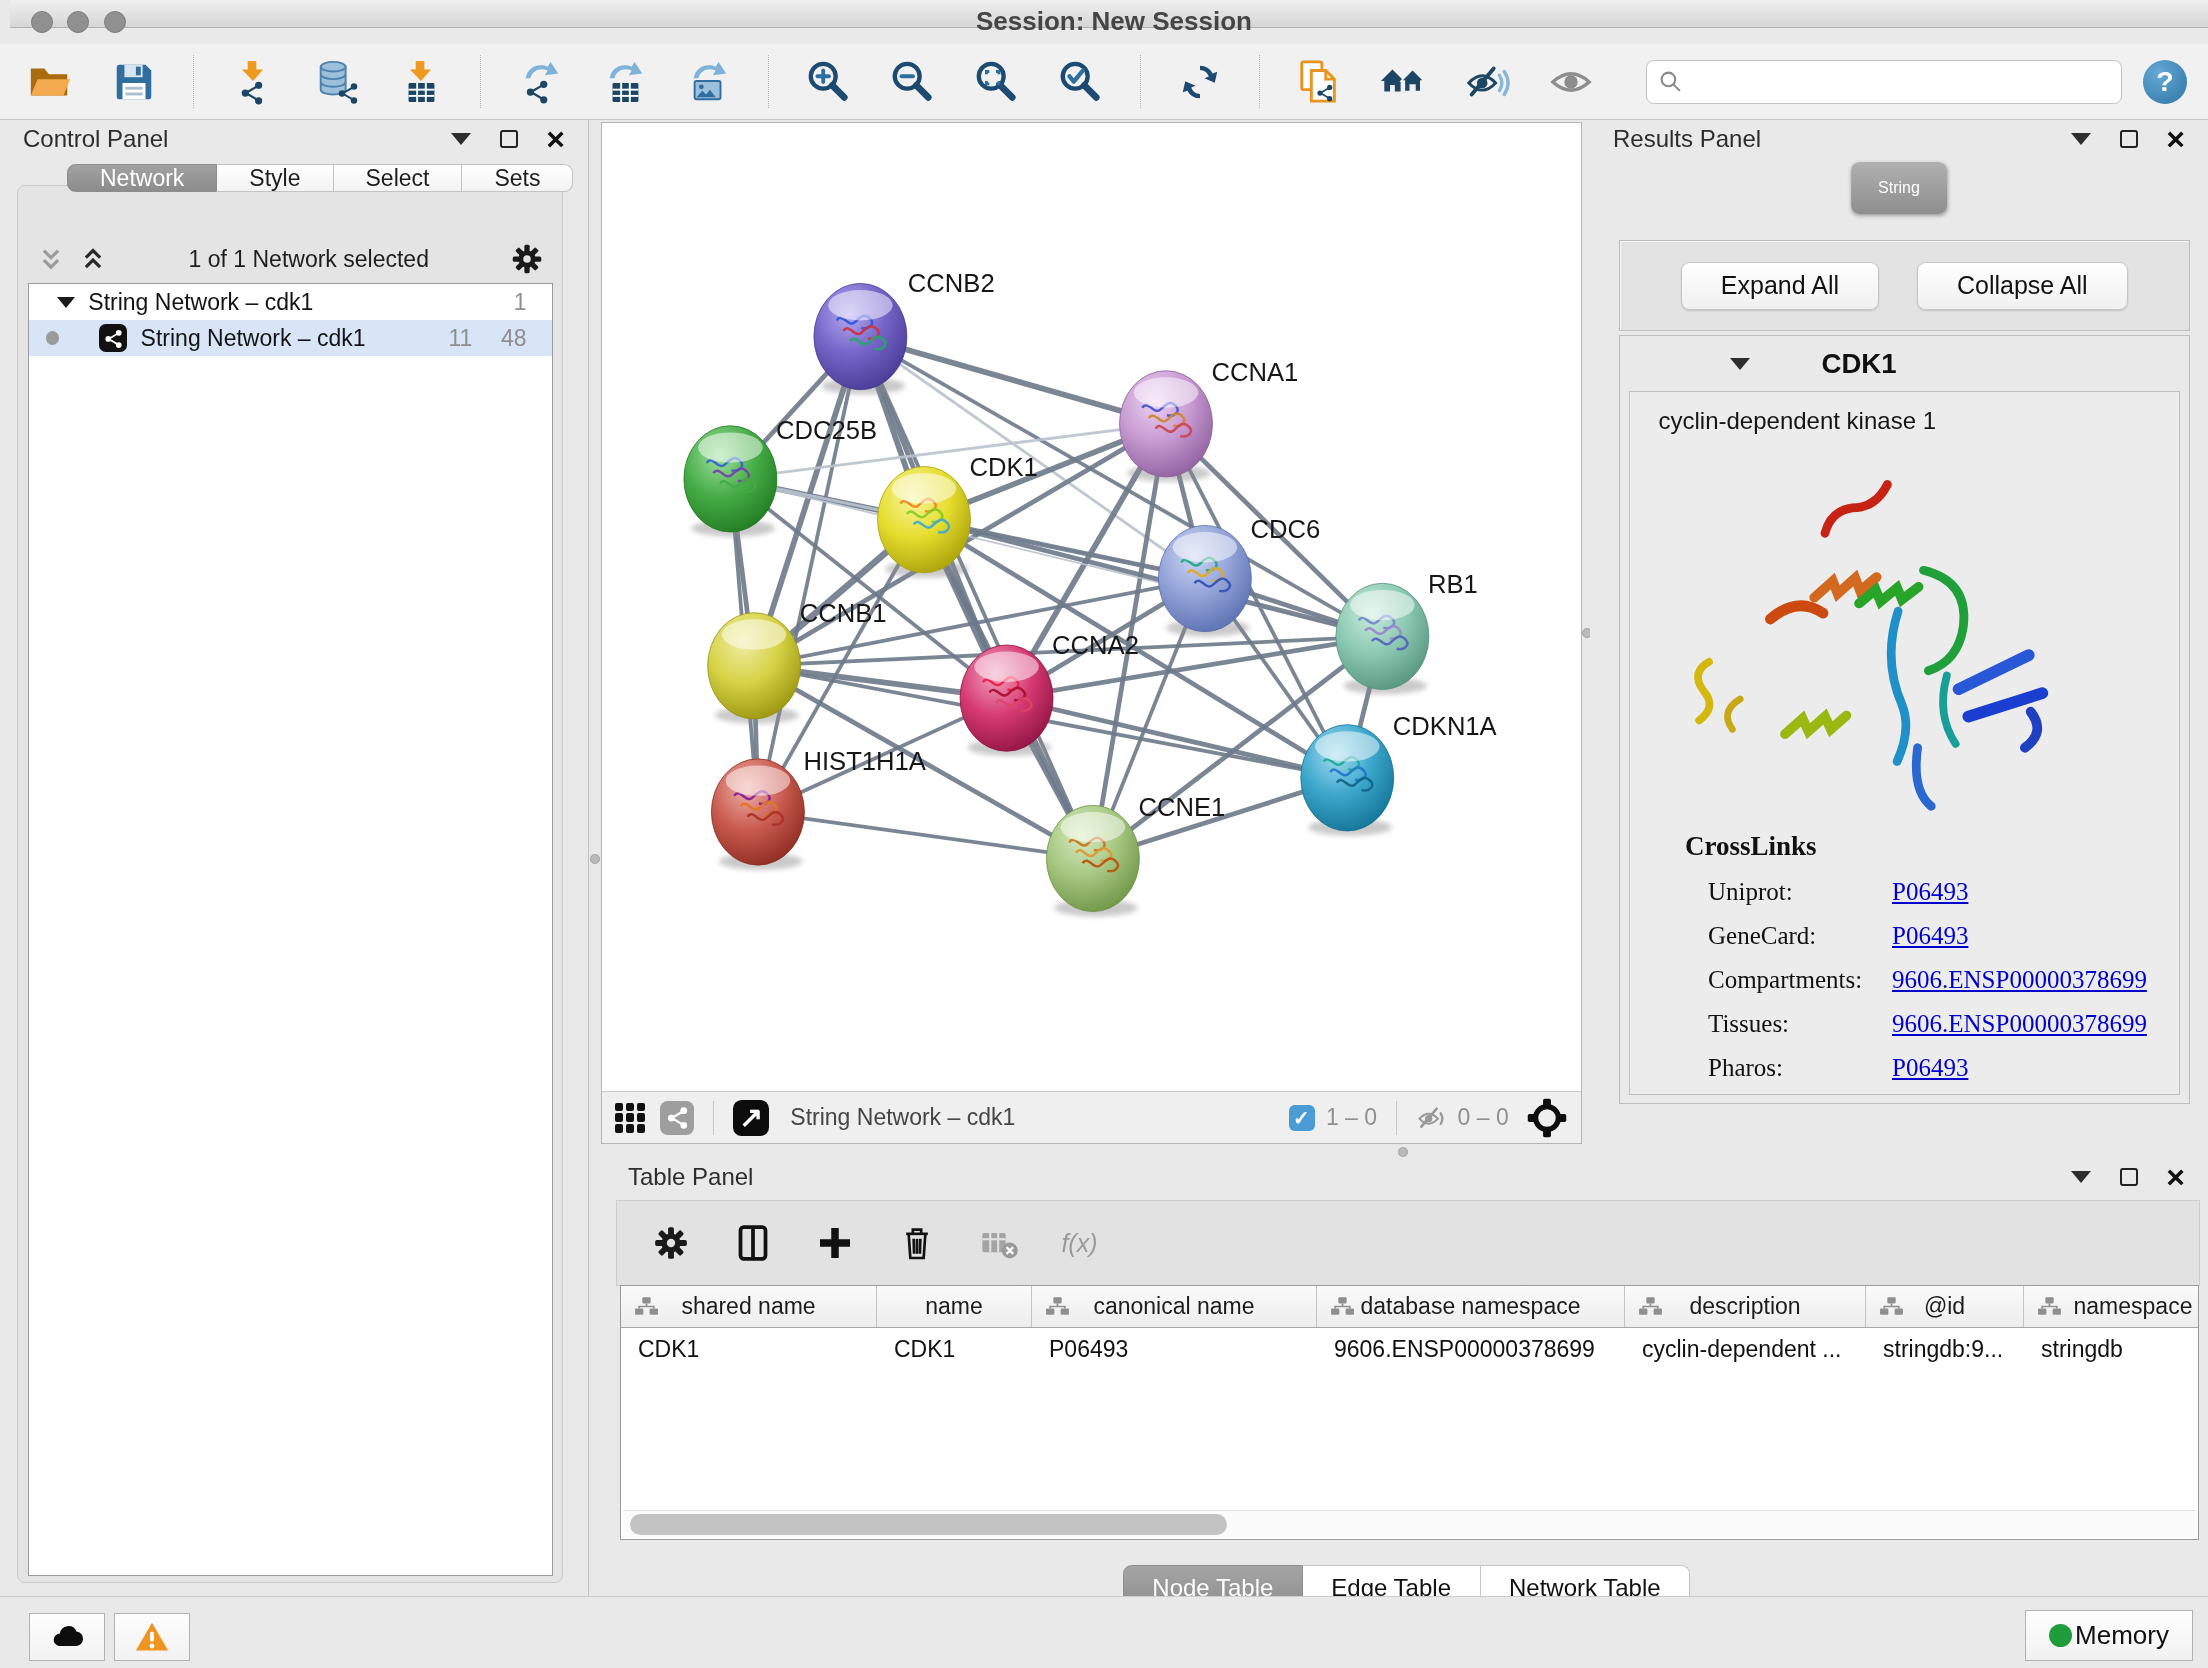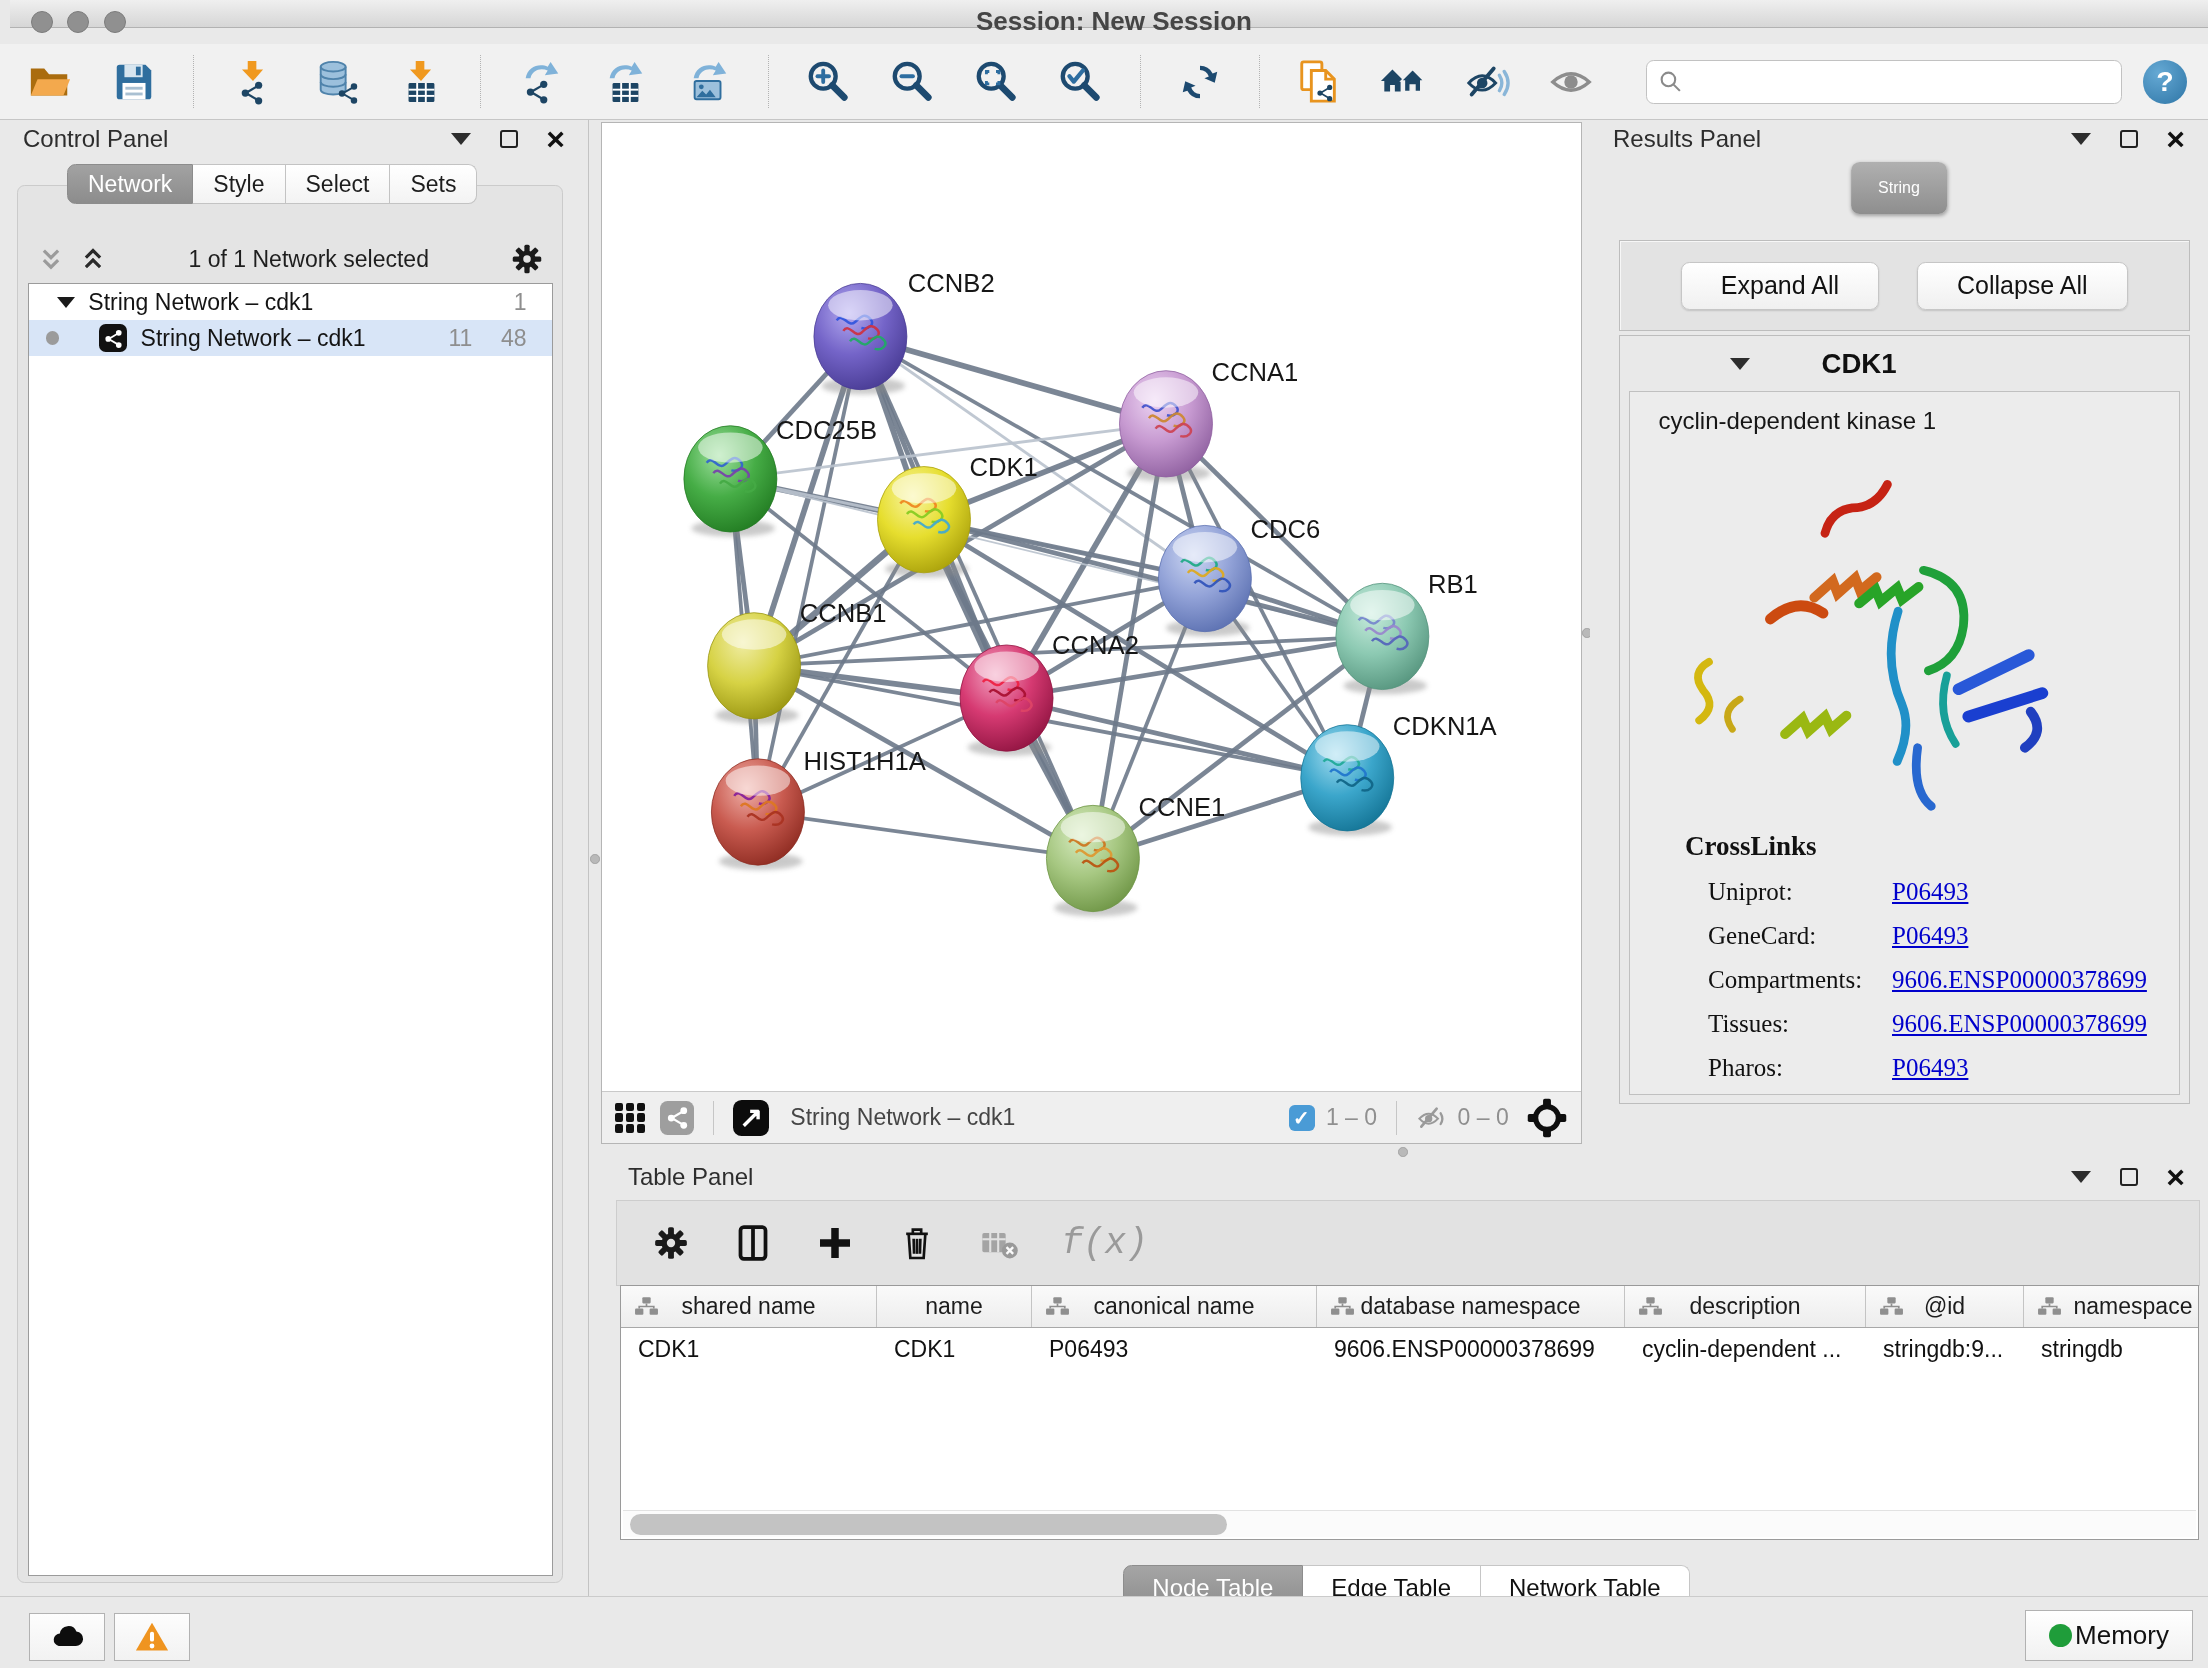--- a/index.html
+++ b/index.html
@@ -25,21 +25,21 @@
   
   .panel-head{height:38px;display:flex;align-items:center;padding:0 23px;font-size:24px;color:#2d2d2d}
   .panel-ctrls{margin-left:auto;display:flex;align-items:center;gap:28.5px}
   .tri-down{width:0;height:0;border-left:10.5px solid transparent;border-right:10.5px solid transparent;border-top:12.4px solid #2d2d2d}
   .float-box{width:18px;height:18px;border:2.9px solid #222;border-radius:2.9px}
   .close-x{font-size:32px;font-weight:bold;color:#111;line-height:19px}
 
   
   .control-panel{position:absolute;left:0;top:120px;width:589px;height:1476px;background:#e9e9e9;border-right:1px solid #c3c3c3}
   .cp-tabs{position:absolute;left:67px;top:44px;display:flex;z-index:3}
-  .cp-tab{height:40px;padding:0 20px;display:flex;align-items:center;font-size:23px;background:linear-gradient(#ffffff,#f3f3f3);border:1px solid #c3c3c3;border-left:none;color:#1d1d1d}
+  .cp-tab{height:28px;padding:0 32px;display:flex;align-items:center;font-size:23px;background:linear-gradient(#ffffff,#f3f3f3);border:1px solid #c3c3c3;border-left:none;color:#1d1d1d}
   .cp-tab:first-child{border-left:1px solid #c3c3c3;border-radius:8.6px 0 0 8.6px}
   .cp-tab:last-child{border-radius:0 8.6px 8.6px 0}
   .cp-tab.active{background:linear-gradient(#a2a2a2,#8c8c8c);color:#fff;border-color:#8c8c8c}
   .cp-box{position:absolute;left:17px;right:25px;top:65px;bottom:13.3px;background:#e4e4e4;border:1px solid #cbcbcb;border-radius:7.6px}
   .cp-selbar{position:absolute;left:0;right:0;top:53px;height:40px;display:flex;align-items:center;padding:0 17px;font-size:23px;color:#1e1e1e}
   .cp-selbar .lbl{flex:1;text-align:center}
   .chev{width:32px;height:28.5px}
   .cp-list{position:absolute;left:9.5px;right:9.5px;top:97px;bottom:5.7px;background:#fff;border:1px solid #9b9b9b;overflow:hidden}
   .net-row{height:36px;display:flex;align-items:center;font-size:23px;color:#141414}
   .net-row .count{color:#8e8e8e;margin-left:auto;padding-right:25px;display:flex;gap:28.5px}
@@ -83,21 +83,21 @@
   .xlinks{position:absolute;left:55px;top:439px;font-family:"Liberation Serif",serif;font-size:25px;color:#111}
   .xl-title{font-weight:bold;font-size:27px;margin-bottom:7.6px}
   .xl-row{display:flex;line-height:44px}
   .xl-row .k{width:207px;padding-left:23px}
   .xl-row a{color:#0000cc;text-decoration:underline}
 
   
   .table-panel{position:absolute;left:605px;top:1158px;right:0;height:438px;background:#e9e9e9}
   .tp-toolbar{position:absolute;left:11.4px;right:7.6px;top:42px;height:86px;background:#e2e2e2;border:1px solid #cdcdcd;display:flex;align-items:center;gap:42px;padding:0 34px}
   .tp-ic{width:40px;height:40px}
-  .fx{font-family:Liberation Mono, monospace;font-style:italic;font-size:36px;color:#9a9a9a}
+  .fx{font-family:Liberation Sans, sans-serif;font-style:italic;font-size:25px;color:#9a9a9a}
   .tp-table{position:absolute;left:15px;right:9.5px;top:127px;height:255px;background:#fff;border:1.9px solid #9a9a9a;overflow:hidden}
   .th-row{display:flex;height:42px;background:linear-gradient(#fafafa,#ededed);border-bottom:1.9px solid #a8a8a8}
   .th-cell{position:relative;display:flex;align-items:center;justify-content:center;font-size:23px;color:#1c1c1c;border-right:1px solid #c4c4c4;flex:none}
   .th-cell .tree-ic{position:absolute;left:13.3px;width:25px;height:21px}
   .td-row{display:flex;height:42px}
   .td-cell{flex:none;display:flex;align-items:center;padding-left:17px;font-size:23px;color:#111}
   .hscroll{position:absolute;left:1.9px;right:1.9px;bottom:1.9px;height:27px;background:#fbfbfb;border-top:1px solid #e2e2e2}
   .hthumb{position:absolute;left:7.6px;top:2.9px;width:597px;height:21px;background:#c3c3c3;border-radius:11.4px}
   .tp-tabs{position:absolute;left:0;right:0;top:407px;display:flex;justify-content:center}
   .tp-tab{height:46px;padding:0 28.5px;display:flex;align-items:center;font-size:24px;background:#fff;border:1px solid #c6c6c6;border-left:none;color:#111}

